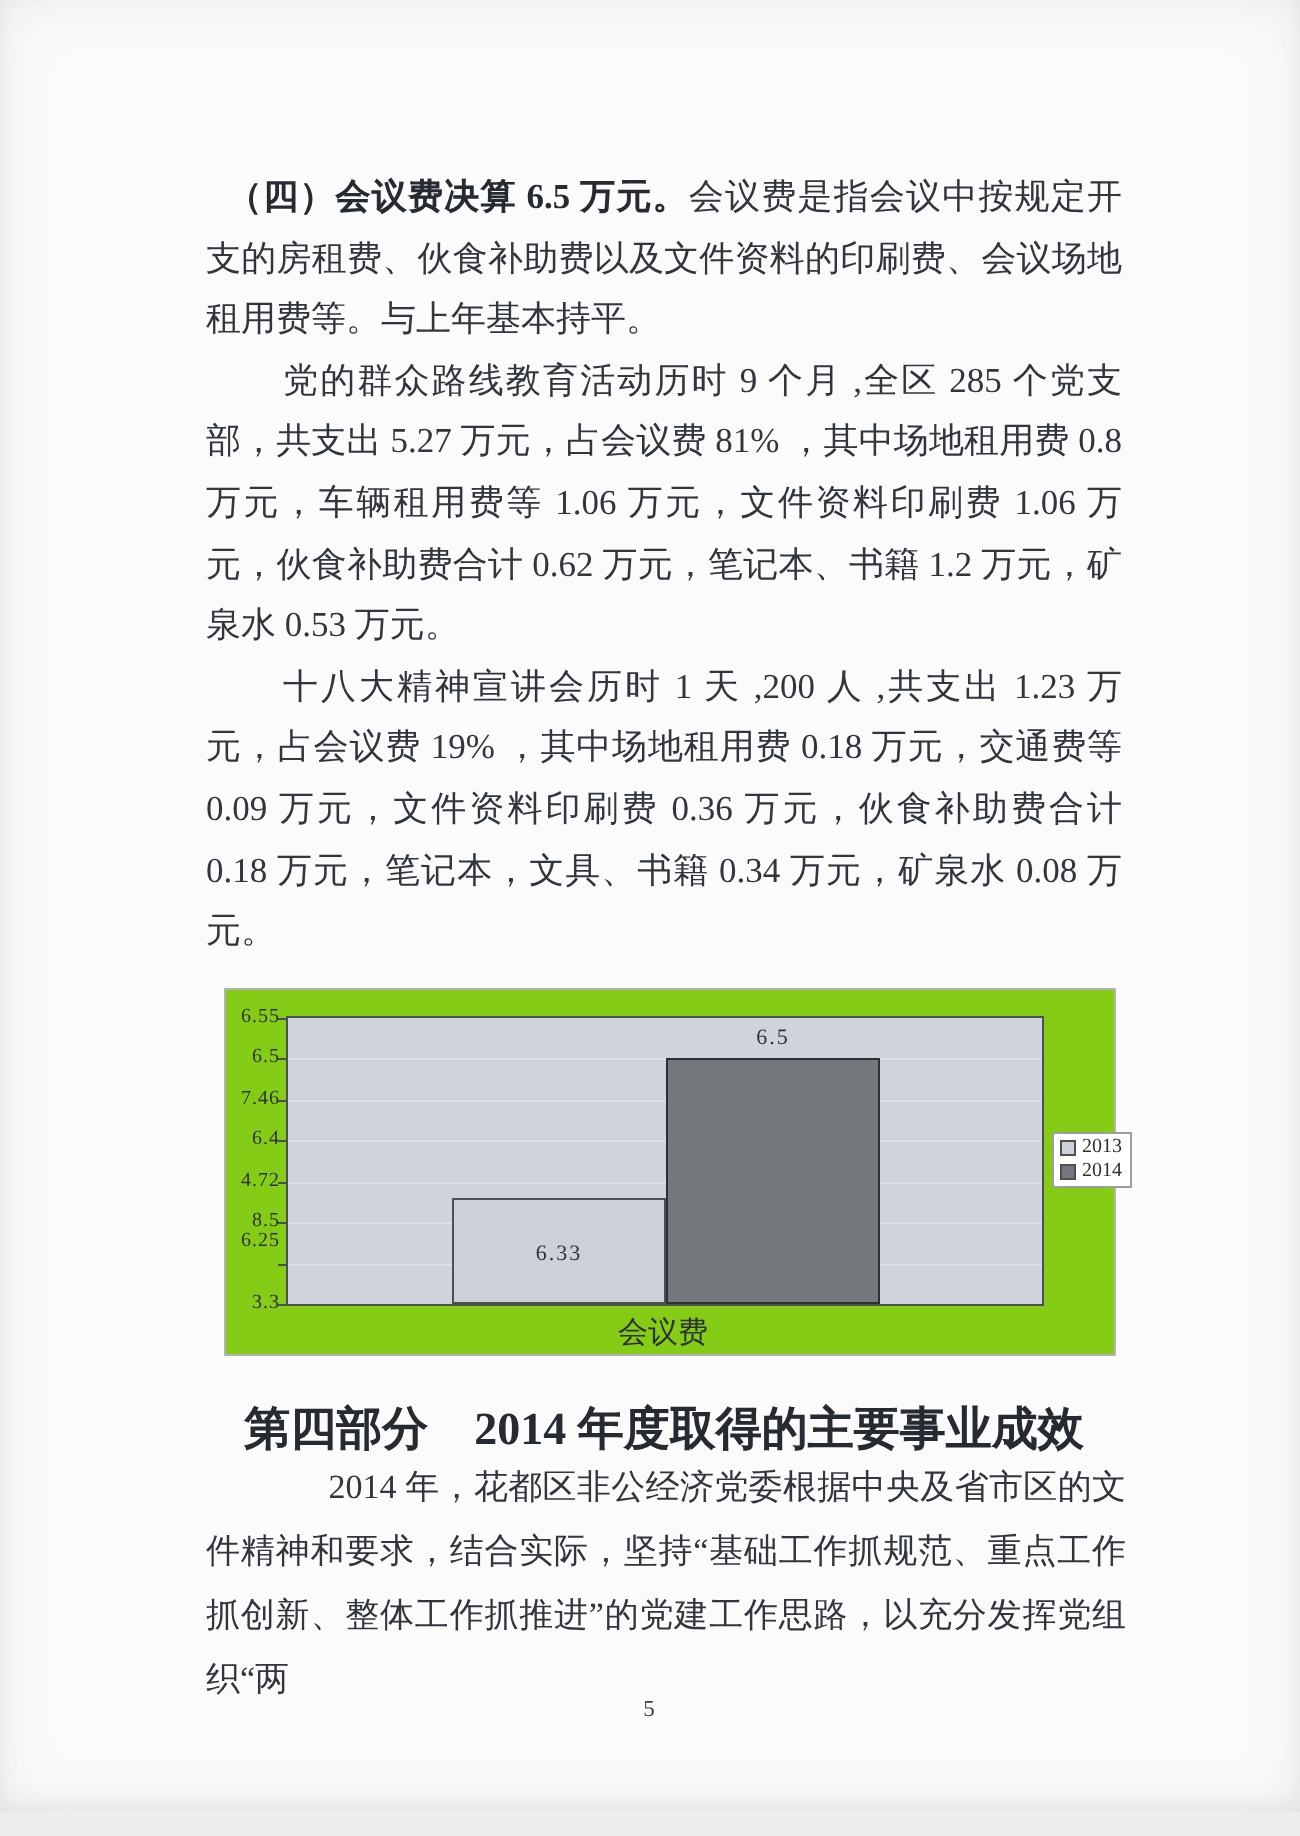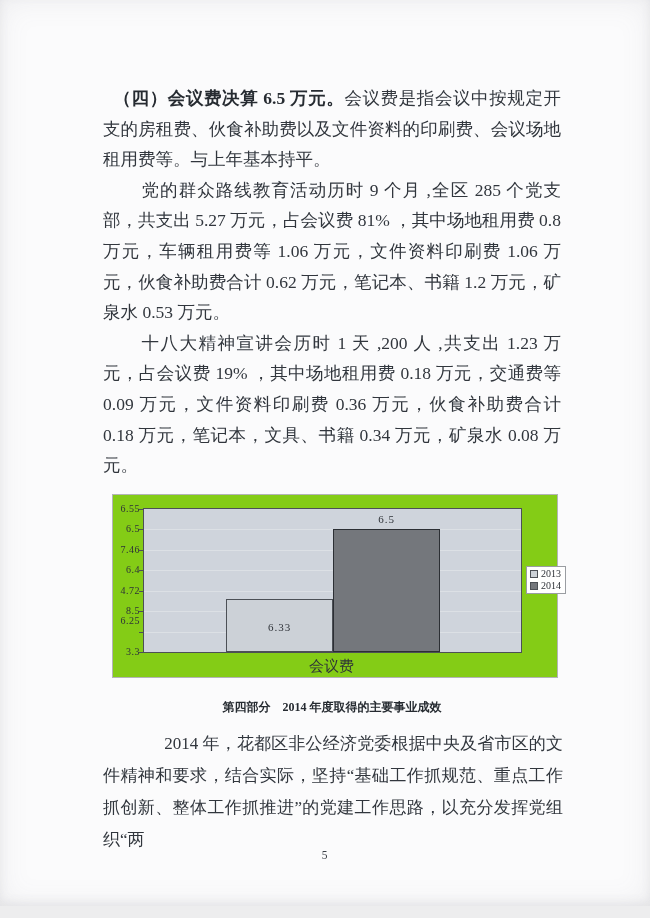--- a/index.html
+++ b/index.html
@@ -63,21 +63,21 @@
     background:#ffffff;border:1px solid #9a9da2;
     padding:2px 4px 2px 3px;
     display:flex;flex-direction:column;gap:2px;
   }
   .legend-item{display:flex;align-items:center;gap:3px;}
   .legend-swatch{width:8px;height:8px;border:1px solid #4c5056;box-sizing:border-box;display:inline-block;}
   .legend-label{font-size:10px;color:#2e3238;line-height:10px;}
   
   .section-heading{
     position:absolute;left:103px;top:699px;width:458px;
-    text-align:center;font-weight:bold;font-size:12px;color:#262b31;
+    text-align:center;font-weight:bold;font-size:23px;color:#262b31;
   }
   .section-para{
     position:absolute;left:103px;top:728px;width:460px;
     font-size:17px;line-height:32px;text-align:justify;text-indent:3.6em;
   }
   .page-number{
     position:absolute;left:0;top:849px;width:100%;
     text-align:center;font-size:11.5px;color:#3a3f46;letter-spacing:1px;
   }
 </style>

